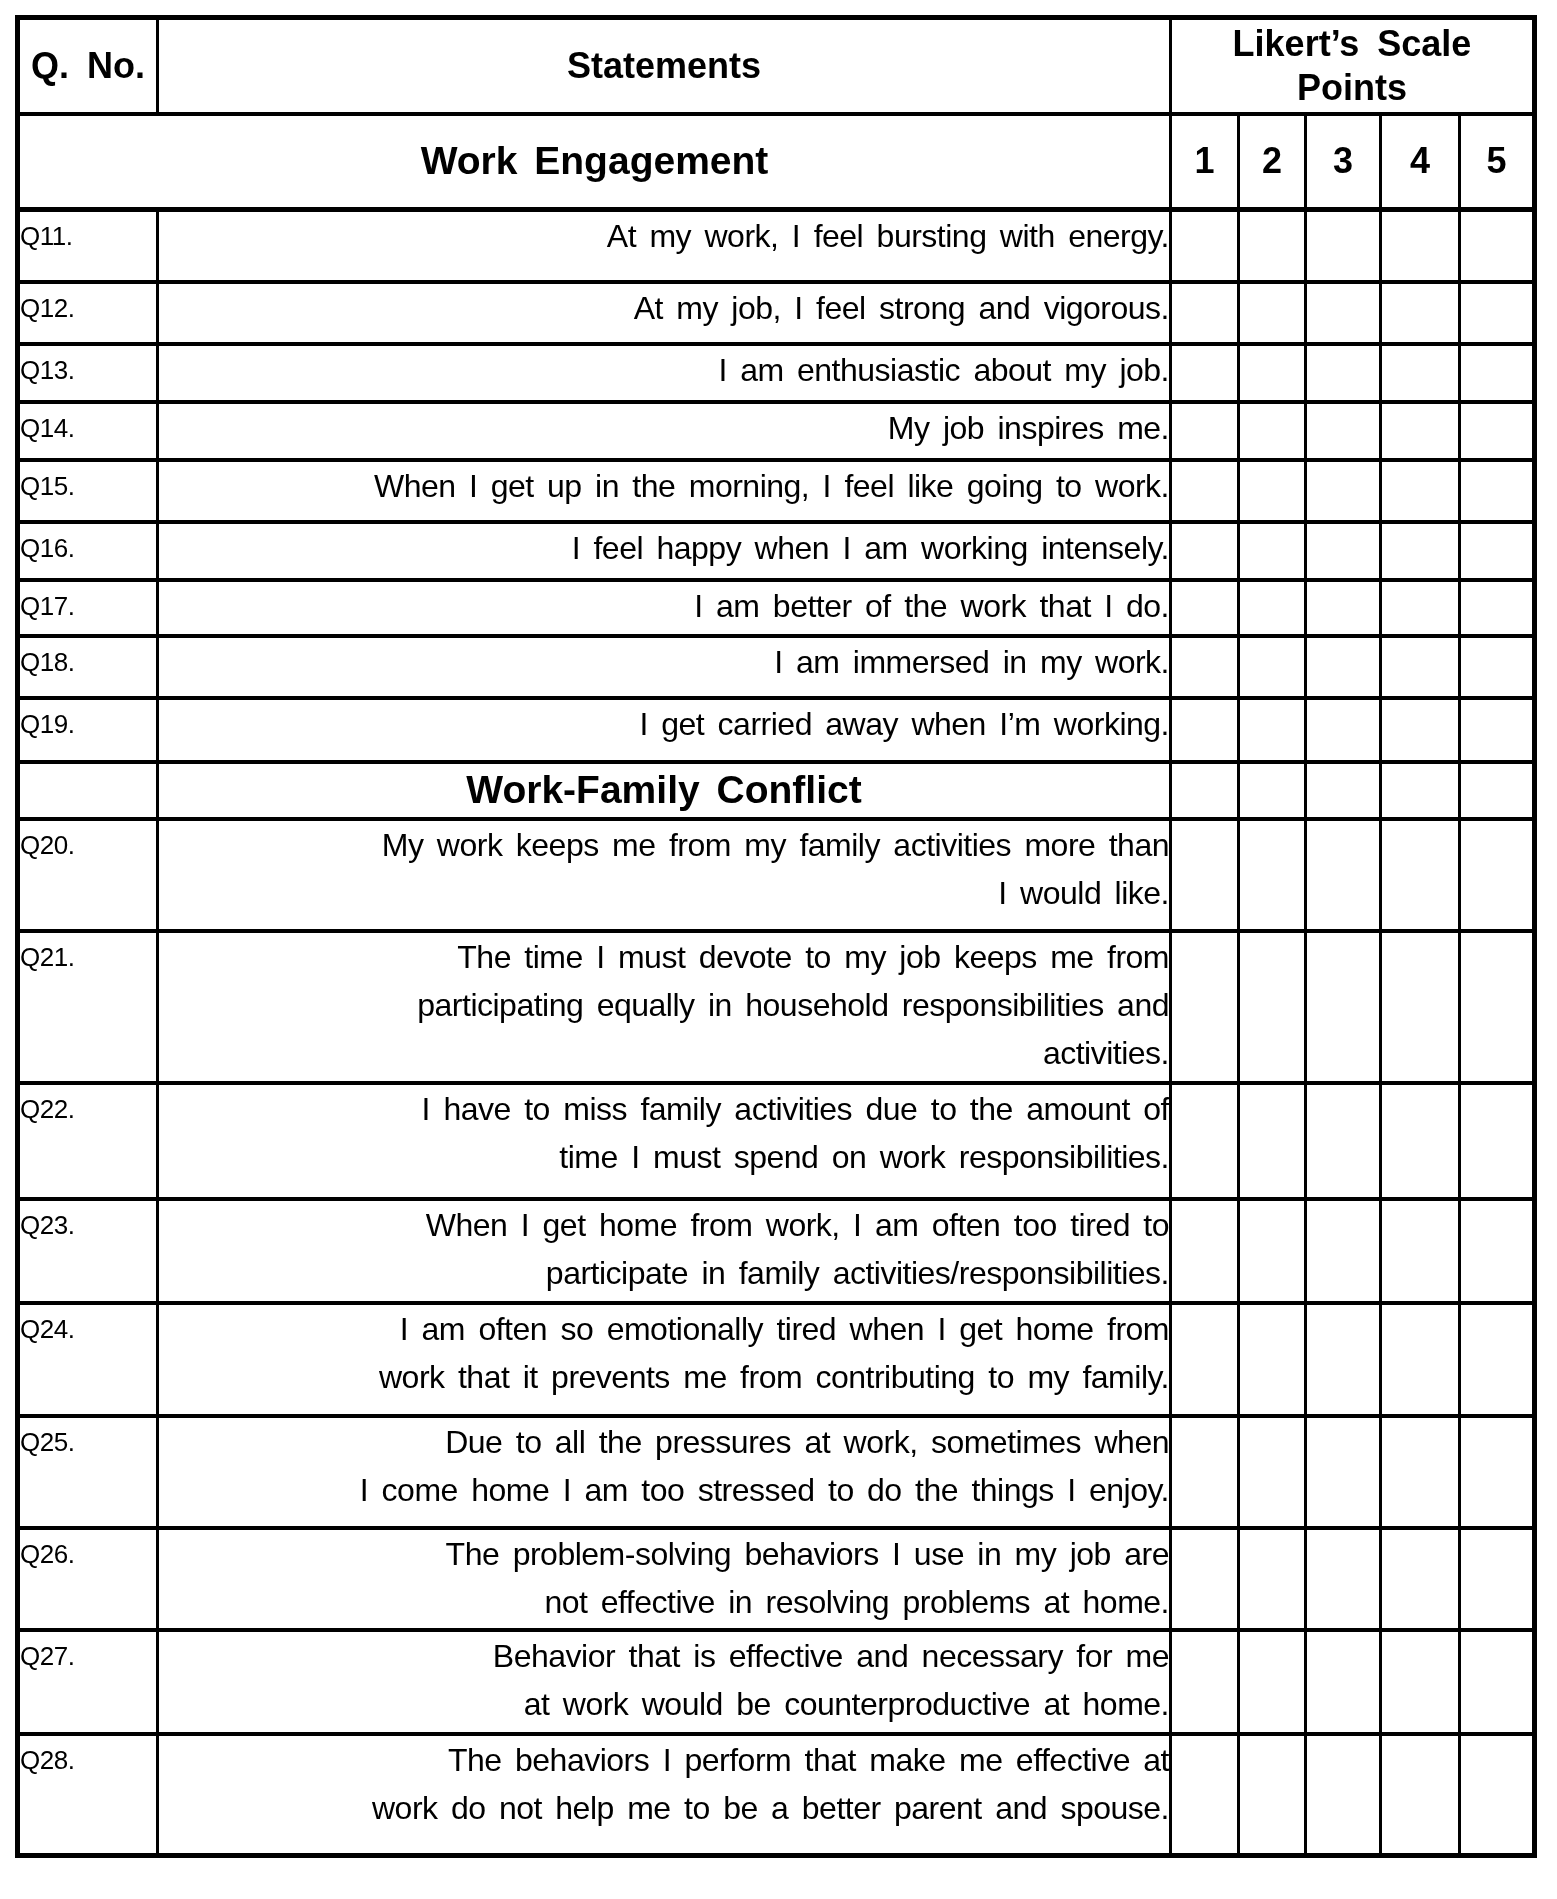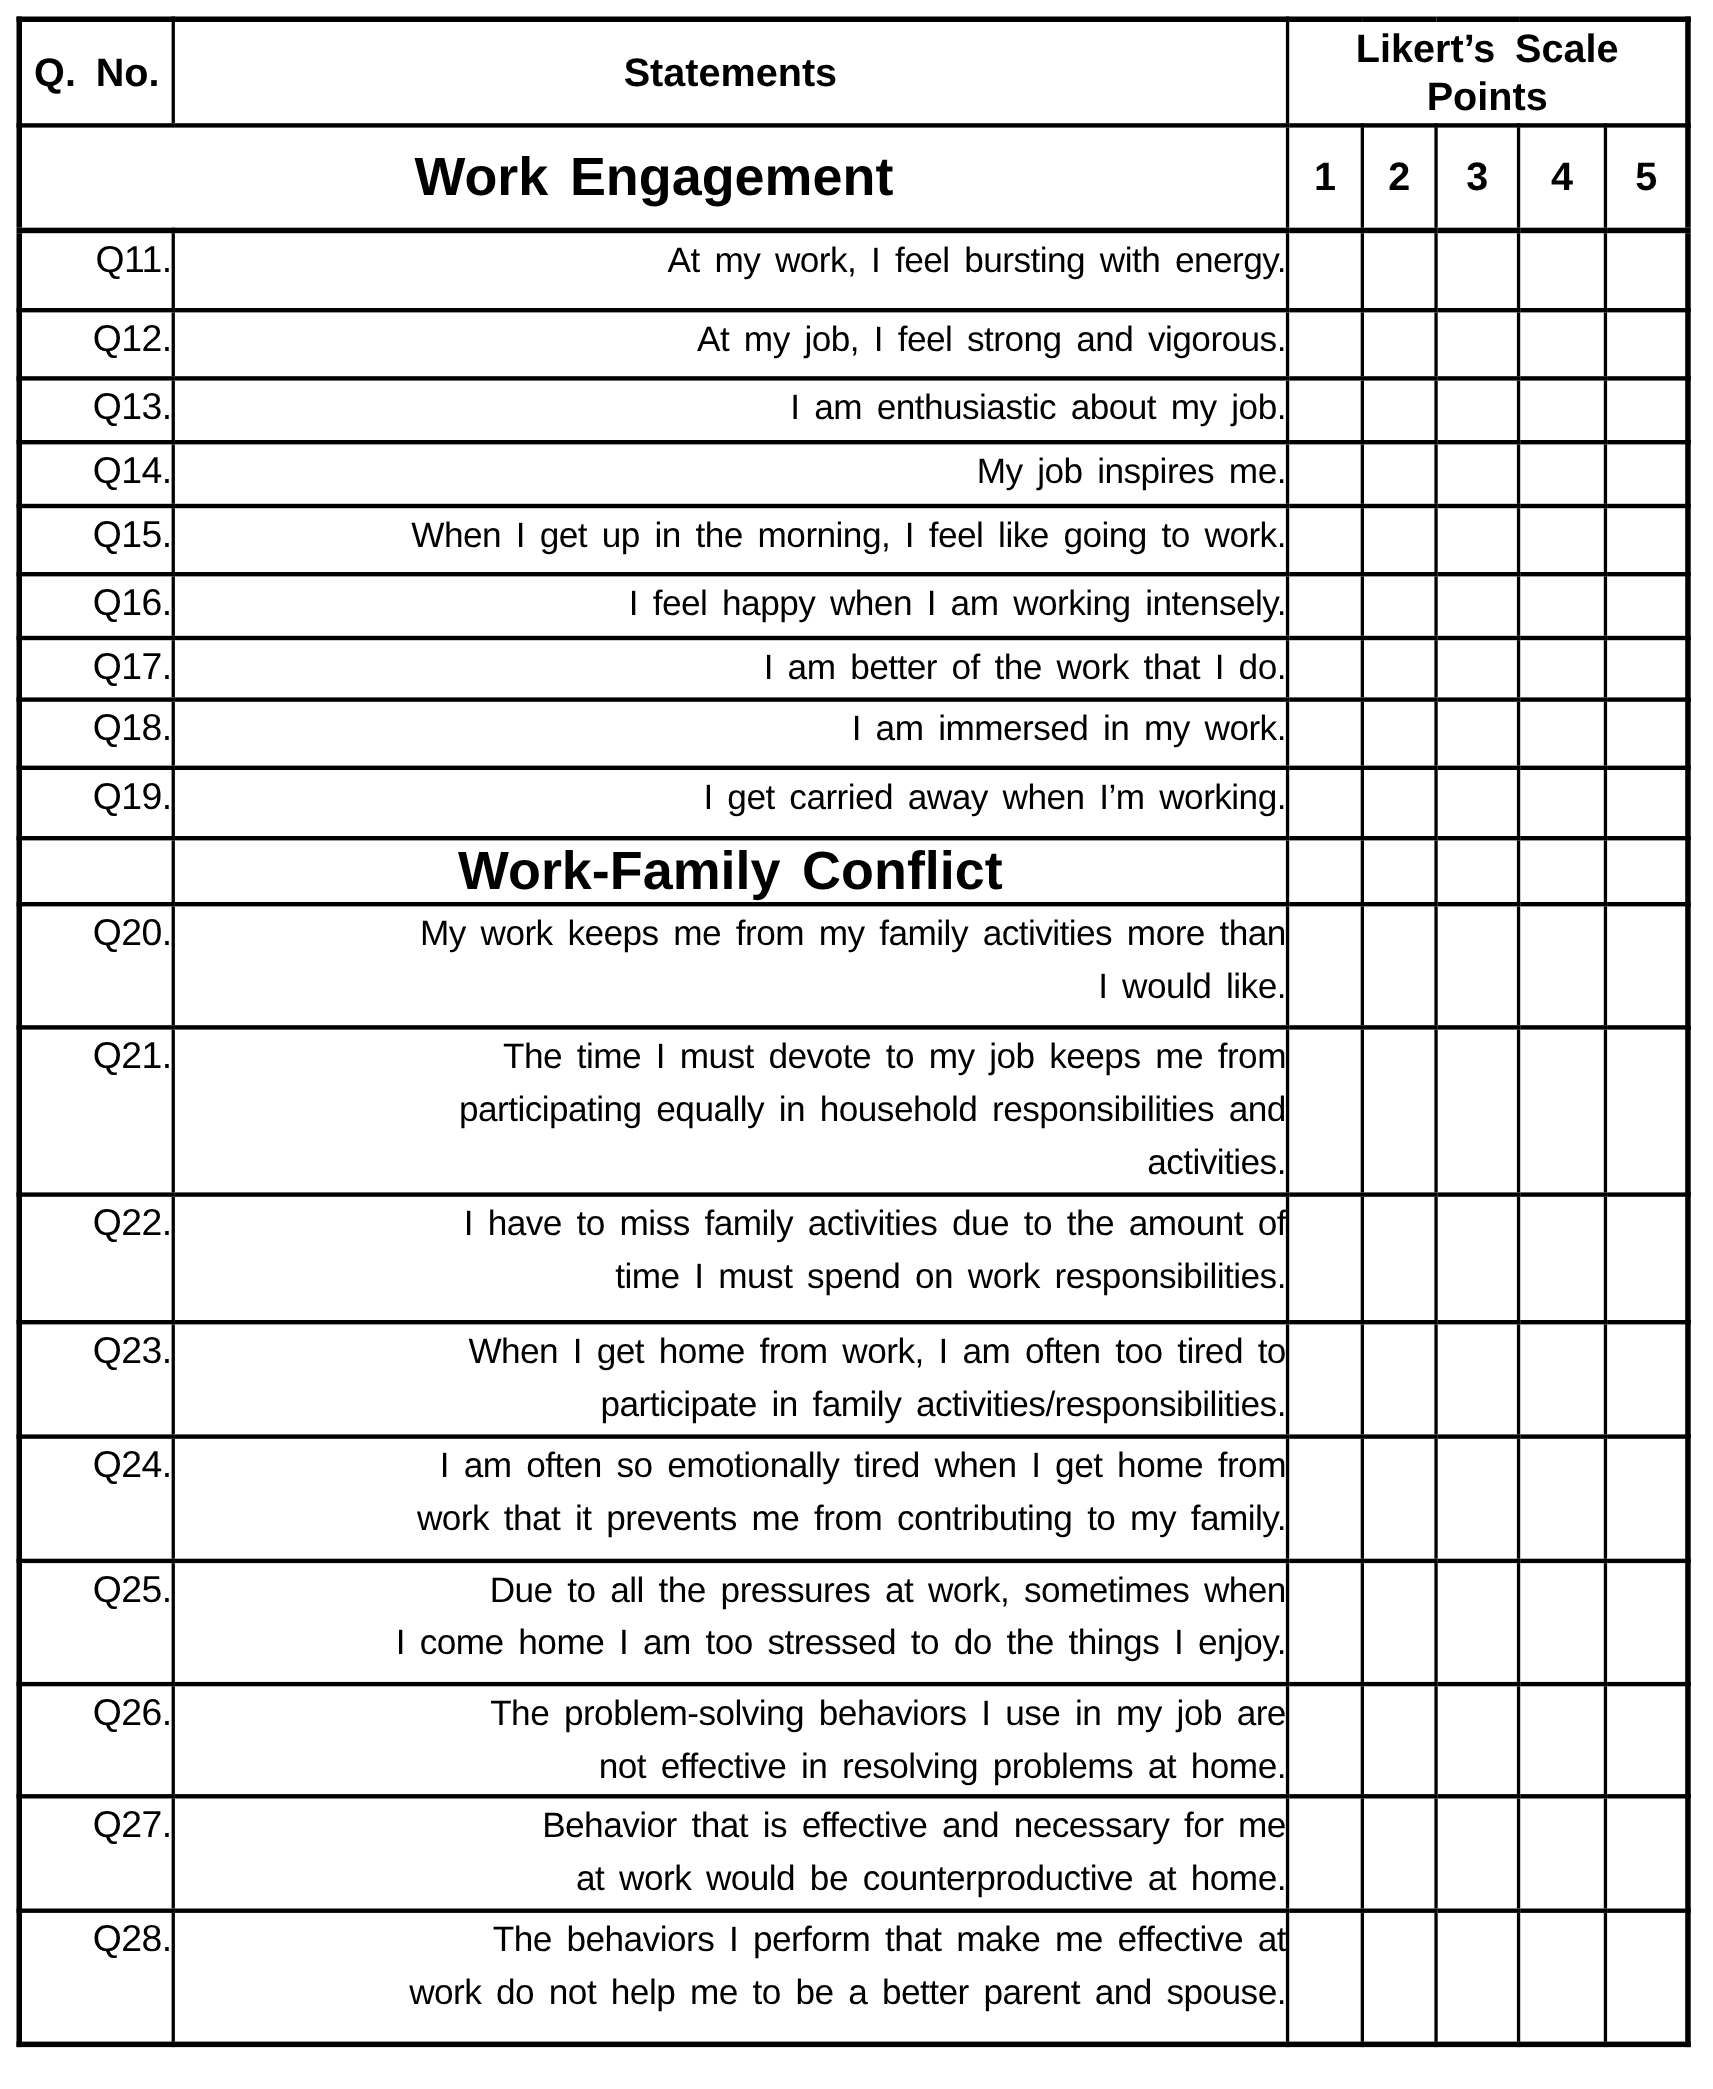--- a/index.html
+++ b/index.html
@@ -40,40 +40,40 @@
     font-weight: bold;
     font-size: 36px;
     vertical-align: middle;
     text-align: center;
     line-height: 44px;
     word-spacing: 8px;
   }
   
   td.section-title {
     font-weight: bold;
-    font-size: 49px;
+    font-size: 39px;
     text-align: center;
     vertical-align: middle;
     word-spacing: 6px;
   }
   td.we-cell {
     
     padding-left: 140px;
   }
   
   td.pt {
     font-weight: bold;
     font-size: 36px;
     text-align: center;
     vertical-align: middle;
   }
   
   td.qno {
-    font-size: 34px;
-    text-align: right;
+    font-size: 26px;
+    text-align: left;
     vertical-align: top;
     padding: 5px 8px 0 0;
     line-height: 48px;
     letter-spacing: -0.5px;
   }
   
   td.stmt {
     font-size: 32px;
     vertical-align: top;
     text-align: right;

